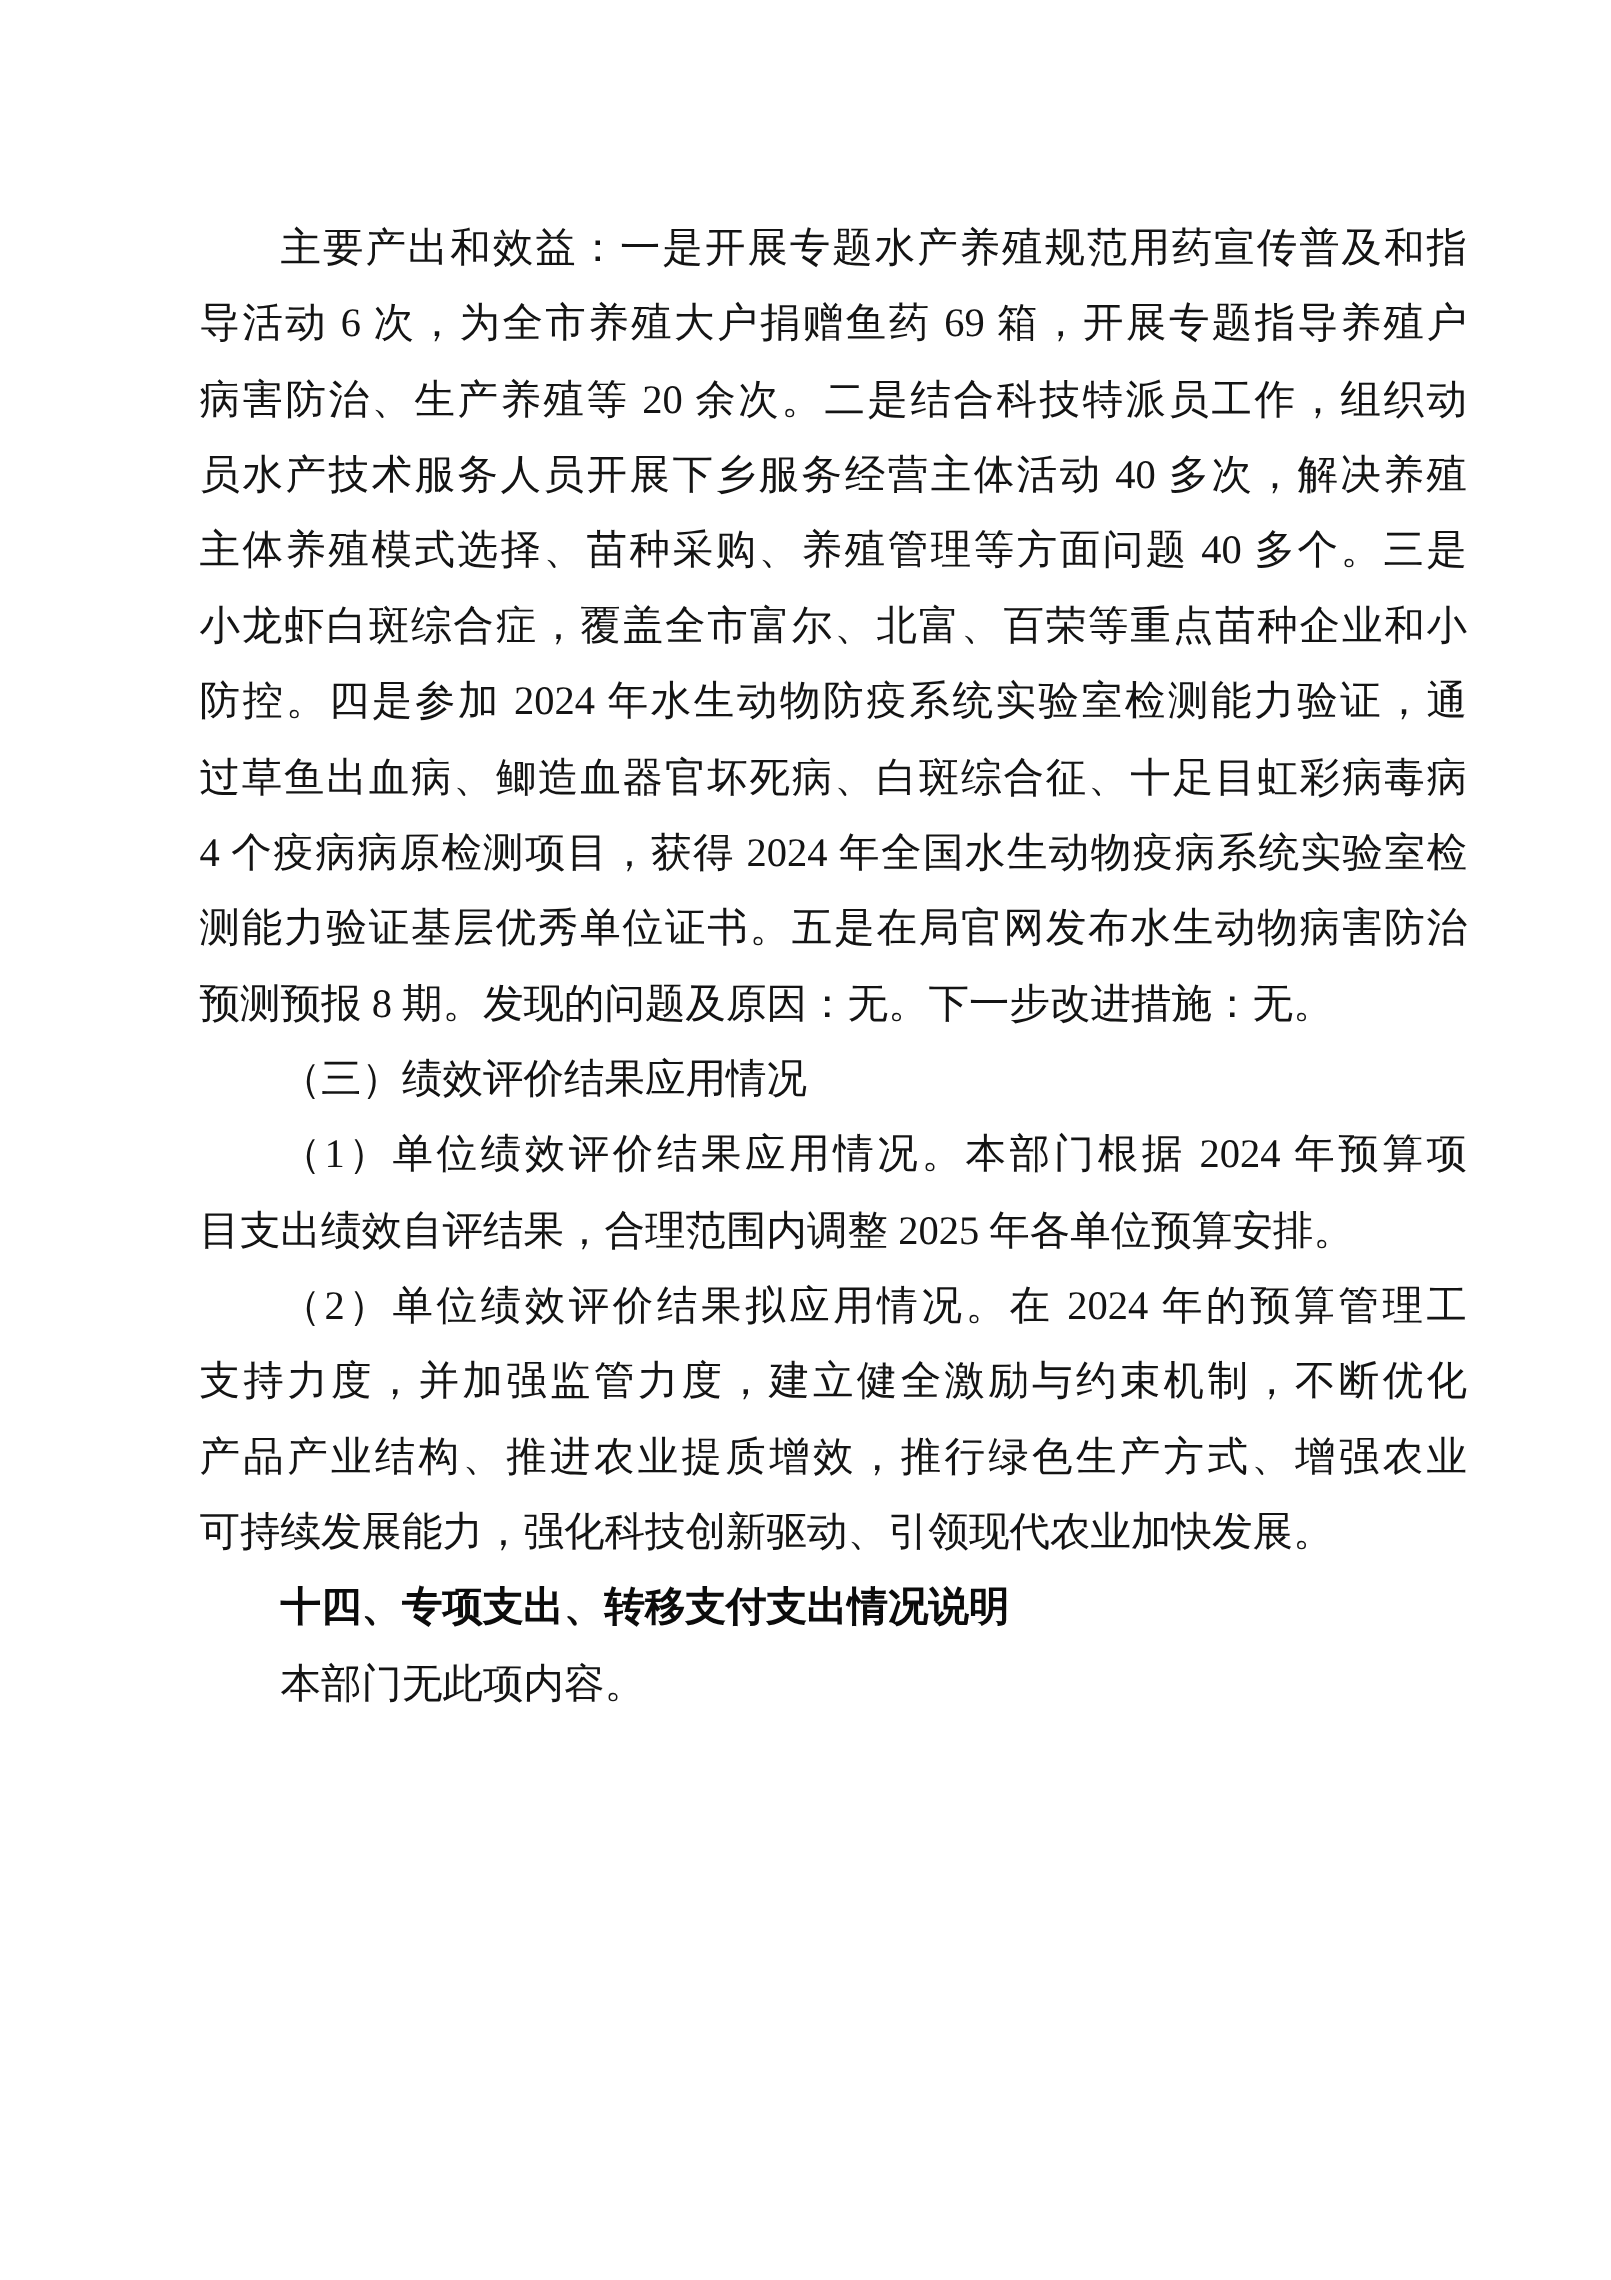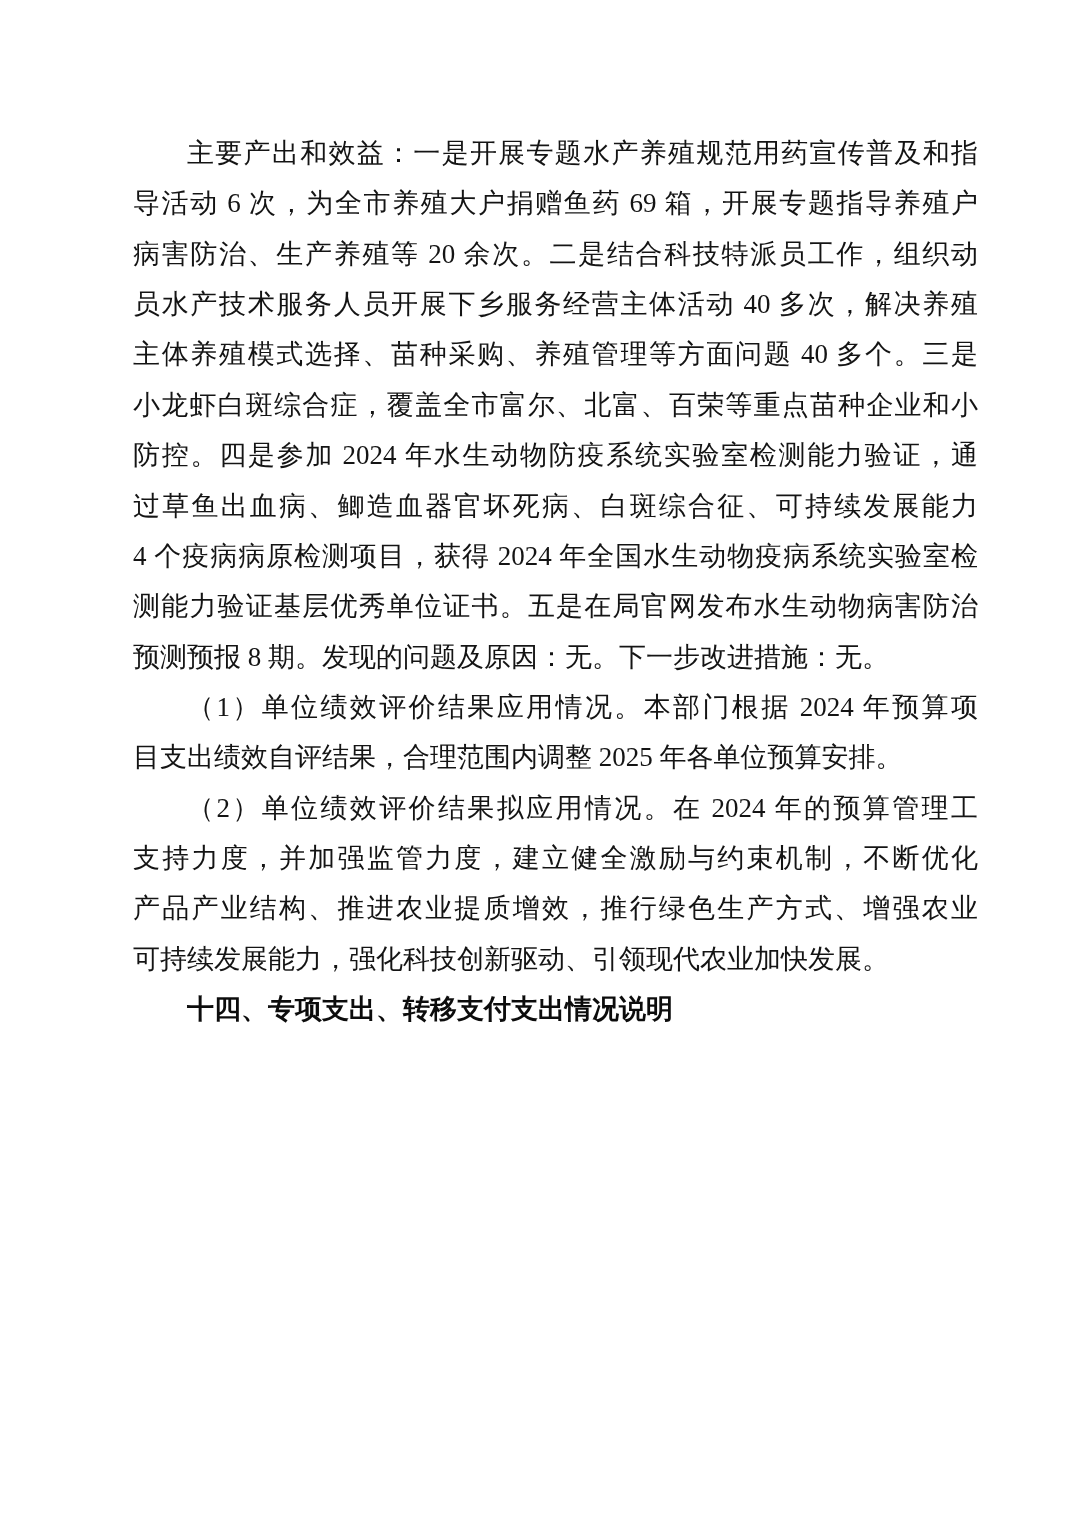--- a/index.html
+++ b/index.html
@@ -10,21 +10,21 @@
   .page {
     position: relative;
     width: 1074px;
     height: 1520px;
     background: #ffffff;
     overflow: hidden;
     font-family: "Liberation Serif", "DejaVu Serif", serif;
   }
   .doc {
     position: absolute;
-    top: 128px;
+    top: 140px;
     left: 133px;
     width: 845px;
   }
   .ln {
     height: 50.36px;
     line-height: 50.36px;
     font-size: 27px;
     color: #141414;
     white-space: nowrap;
     text-align: justify;
@@ -44,25 +44,27 @@
 
 <div class="page">
   <div class="doc">
     <div class="ln j i">主要产出和效益：一是开展专题水产养殖规范用药宣传普及和指</div>
     <div class="ln j">导活动 6 次，为全市养殖大户捐赠鱼药 69 箱，开展专题指导养殖户</div>
     <div class="ln j">病害防治、生产养殖等 20 余次。二是结合科技特派员工作，组织动</div>
     <div class="ln j">员水产技术服务人员开展下乡服务经营主体活动 40 多次，解决养殖</div>
     <div class="ln j">主体养殖模式选择、苗种采购、养殖管理等方面问题 40 多个。三是</div>
     <div class="ln j">小龙虾白斑综合症，覆盖全市富尔、北富、百荣等重点苗种企业和小</div>
     <div class="ln j">防控。四是参加 2024 年水生动物防疫系统实验室检测能力验证，通</div>
-    <div class="ln j">过草鱼出血病、鲫造血器官坏死病、白斑综合征、可持续发展能力</div>
+    <div class="ln j">过草鱼出血病、鲫造血器官坏死病、白斑综合征、十足目虹彩病毒病</div>
     <div class="ln j">4 个疫病病原检测项目，获得 2024 年全国水生动物疫病系统实验室检</div>
     <div class="ln j">测能力验证基层优秀单位证书。五是在局官网发布水生动物病害防治</div>
     <div class="ln e">预测预报 8 期。发现的问题及原因：无。下一步改进措施：无。</div>
+    <div class="ln e i">（三）绩效评价结果应用情况</div>
     <div class="ln j i">（1）单位绩效评价结果应用情况。本部门根据 2024 年预算项</div>
     <div class="ln e">目支出绩效自评结果，合理范围内调整 2025 年各单位预算安排。</div>
     <div class="ln j i">（2）单位绩效评价结果拟应用情况。在 2024 年的预算管理工</div>
     <div class="ln j">支持力度，并加强监管力度，建立健全激励与约束机制，不断优化</div>
     <div class="ln j">产品产业结构、推进农业提质增效，推行绿色生产方式、增强农业</div>
     <div class="ln e">可持续发展能力，强化科技创新驱动、引领现代农业加快发展。</div>
     <div class="ln e i b">十四、专项支出、转移支付支出情况说明</div>
+    <div class="ln e i">本部门无此项内容。</div>
   </div>
 </div>
 
 </body></html>

